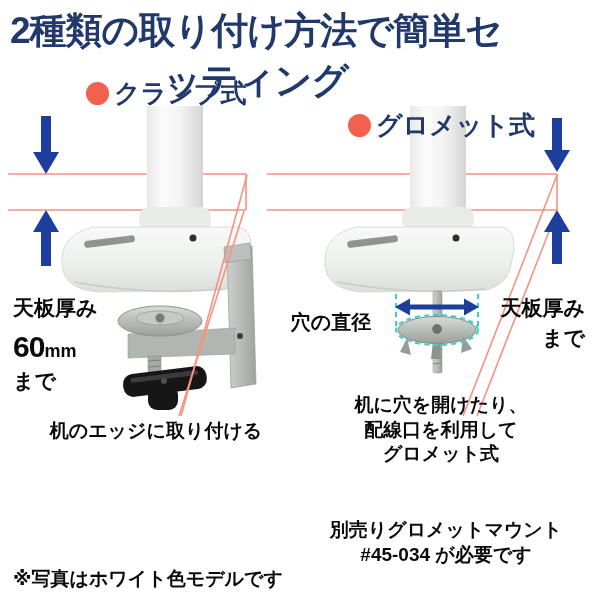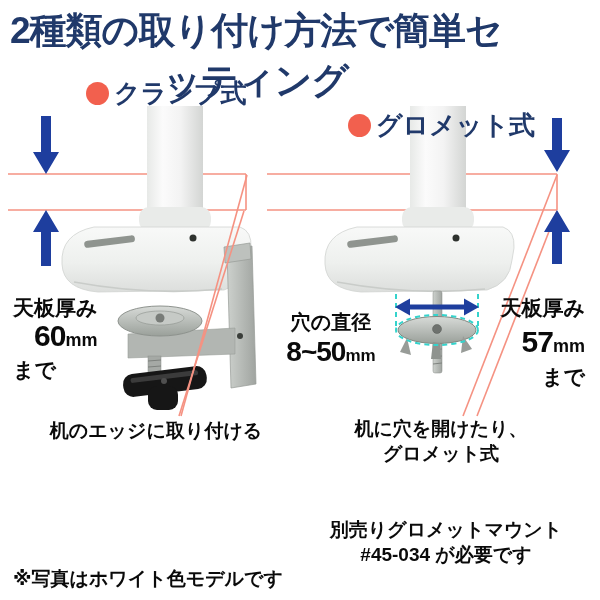--- a/index.html
+++ b/index.html
@@ -12,33 +12,33 @@
   .sec-head{display:flex;align-items:center;gap:5px;z-index:6;}
   .sec-head .dot{width:23px;height:23px;border-radius:50%;background:#f2604e;flex:0 0 auto;}
   .sec-head .lbl{font-size:26px;font-weight:bold;color:#20396a;white-space:nowrap;}
   .head-left{top:76px;left:86px;}
   .head-right{top:76px;left:348px;margin-top:32px;}
   .spec{z-index:6;color:#0a0a0a;line-height:1;}
   .spec .lab{font-size:21px;font-weight:bold;}
   .spec .num{font-size:30px;font-weight:bold;letter-spacing:-1px;}
   .spec .unit{font-size:18px;font-weight:bold;letter-spacing:0;}
   .spec-left{top:297px;left:13px;text-align:left;}
-  .spec-left .num-row{margin-top:3px;text-align:right;}
+  .spec-left .num-row{margin-top:14px;}
   .spec-left .suf{font-size:21px;font-weight:bold;margin-top:8px;}
   .spec-hole{top:312px;left:275px;width:112px;text-align:center;}
   .spec-hole .lab{font-size:20px;}
   .spec-hole .num{font-size:28px;}
   .spec-hole .unit{font-size:17px;}
   .spec-hole .num-row{margin-top:6px;}
   .spec-right{top:297px;left:485px;width:100px;text-align:right;}
   .spec-right .num-row{margin-top:9px;}
   .spec-right .suf{font-size:21px;font-weight:bold;margin-top:9px;}
   .caption{z-index:6;color:#0a0a0a;font-size:19px;font-weight:bold;text-align:center;line-height:1.26;white-space:nowrap;}
   .cap-left{top:419px;left:16px;width:280px;}
-  .cap-right{top:417px;left:305px;width:272px;line-height:1.3;}
+  .cap-right{top:393px;left:305px;width:272px;line-height:1.3;}
   .note-right{top:518px;left:305px;width:282px;line-height:1.3;}
   .footnote{top:566px;left:13px;font-size:19px;font-weight:bold;color:#0a0a0a;z-index:6;white-space:nowrap;}
 </style>
 </head>
 <body>
 
 <div id="stage">
 
   <svg width="600" height="600" style="z-index:1">
     <g stroke="#f59282" stroke-width="1.6">
@@ -157,39 +157,34 @@
   <div class="abs spec spec-left">
     <div class="lab">天板厚み</div>
     <div class="num-row">
       <span class="num">60</span><span class="unit">mm</span>
     </div>
     <div class="suf">まで</div>
   </div>
 
   <div class="abs spec spec-hole">
     <div class="lab">穴の直径</div>
-    <div class="num-row">
-      <span class="num">8~50</span><span class="unit">mm</span>
-    </div>
   </div>
 
   <div class="abs spec spec-right">
     <div class="lab">天板厚み</div>
-    <div class="num-row">
-      <span class="num">57</span><span class="unit">mm</span>
-    </div>
     <div class="suf">まで</div>
   </div>
 
   <div class="abs caption cap-left">
     <div>机のエッジに取り付ける</div>
   </div>
 
   <div class="abs caption cap-right">
     <div>机に穴を開けたり、</div>
+    <div>配線口を利用して</div>
     <div>グロメット式</div>
   </div>
 
   <div class="abs caption note-right">
     <div>別売りグロメットマウント</div>
     <div>#45-034 が必要です</div>
   </div>
 
   <div class="abs footnote">※写真はホワイト色モデルです</div>
 </div>

